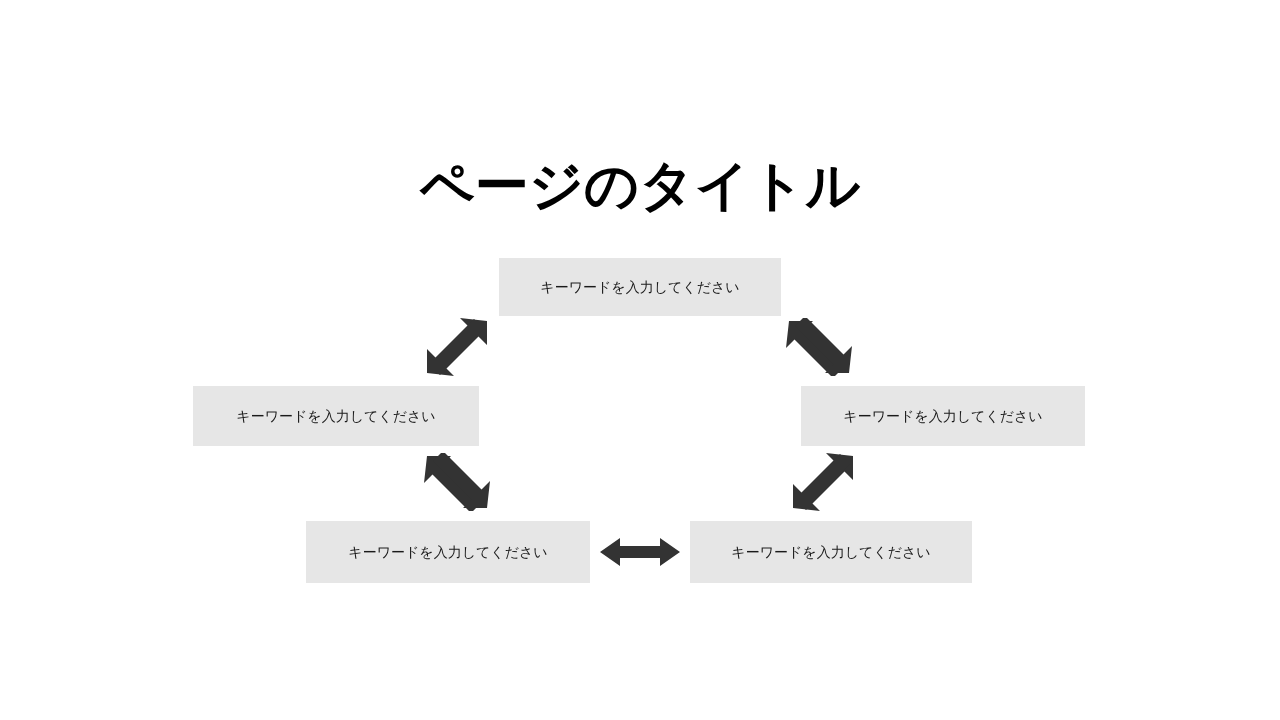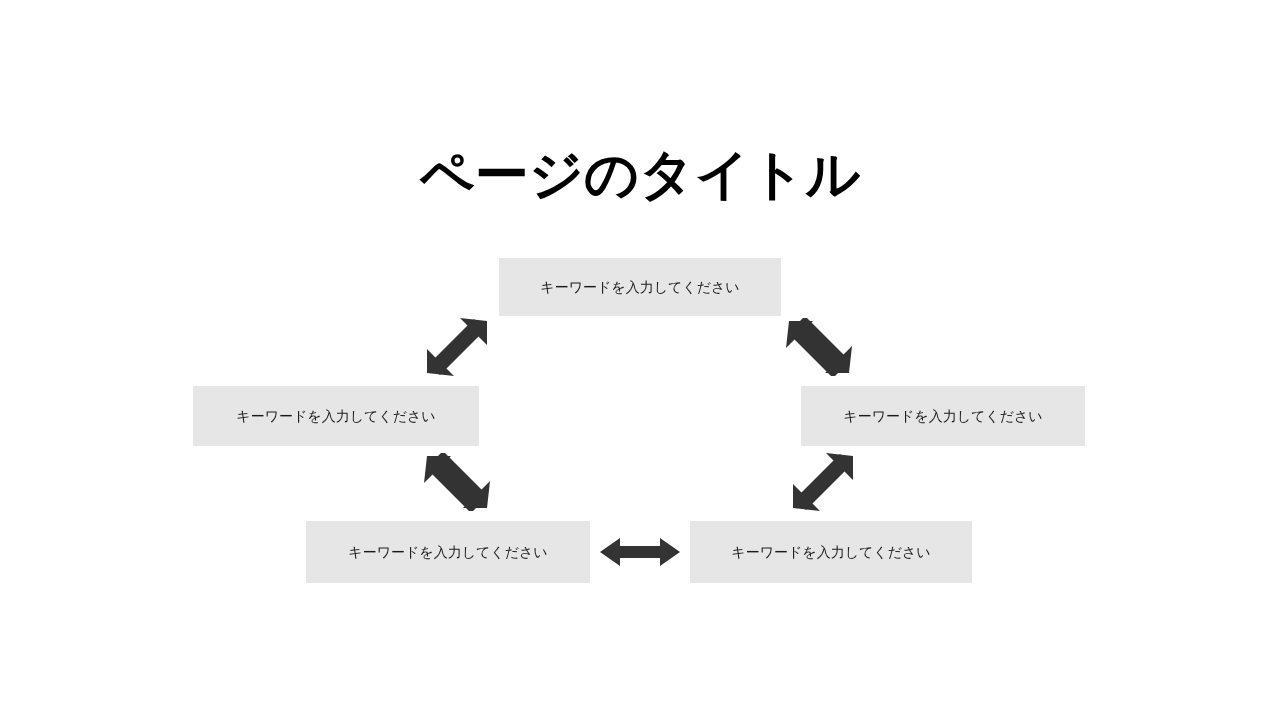--- a/index.html
+++ b/index.html
@@ -16,21 +16,21 @@
   }
   .slide {
     position: relative;
     width: 1280px;
     height: 720px;
     background: #ffffff;
   }
   .slide-title {
     position: absolute;
     left: 0;
-    top: 139px;
+    top: 150px;
     width: 1280px;
     text-align: center;
     font-size: 54px;
     font-weight: 700;
     line-height: 70px;
     letter-spacing: 0px;
     color: #000000;
     white-space: nowrap;
   }
   .diagram {

